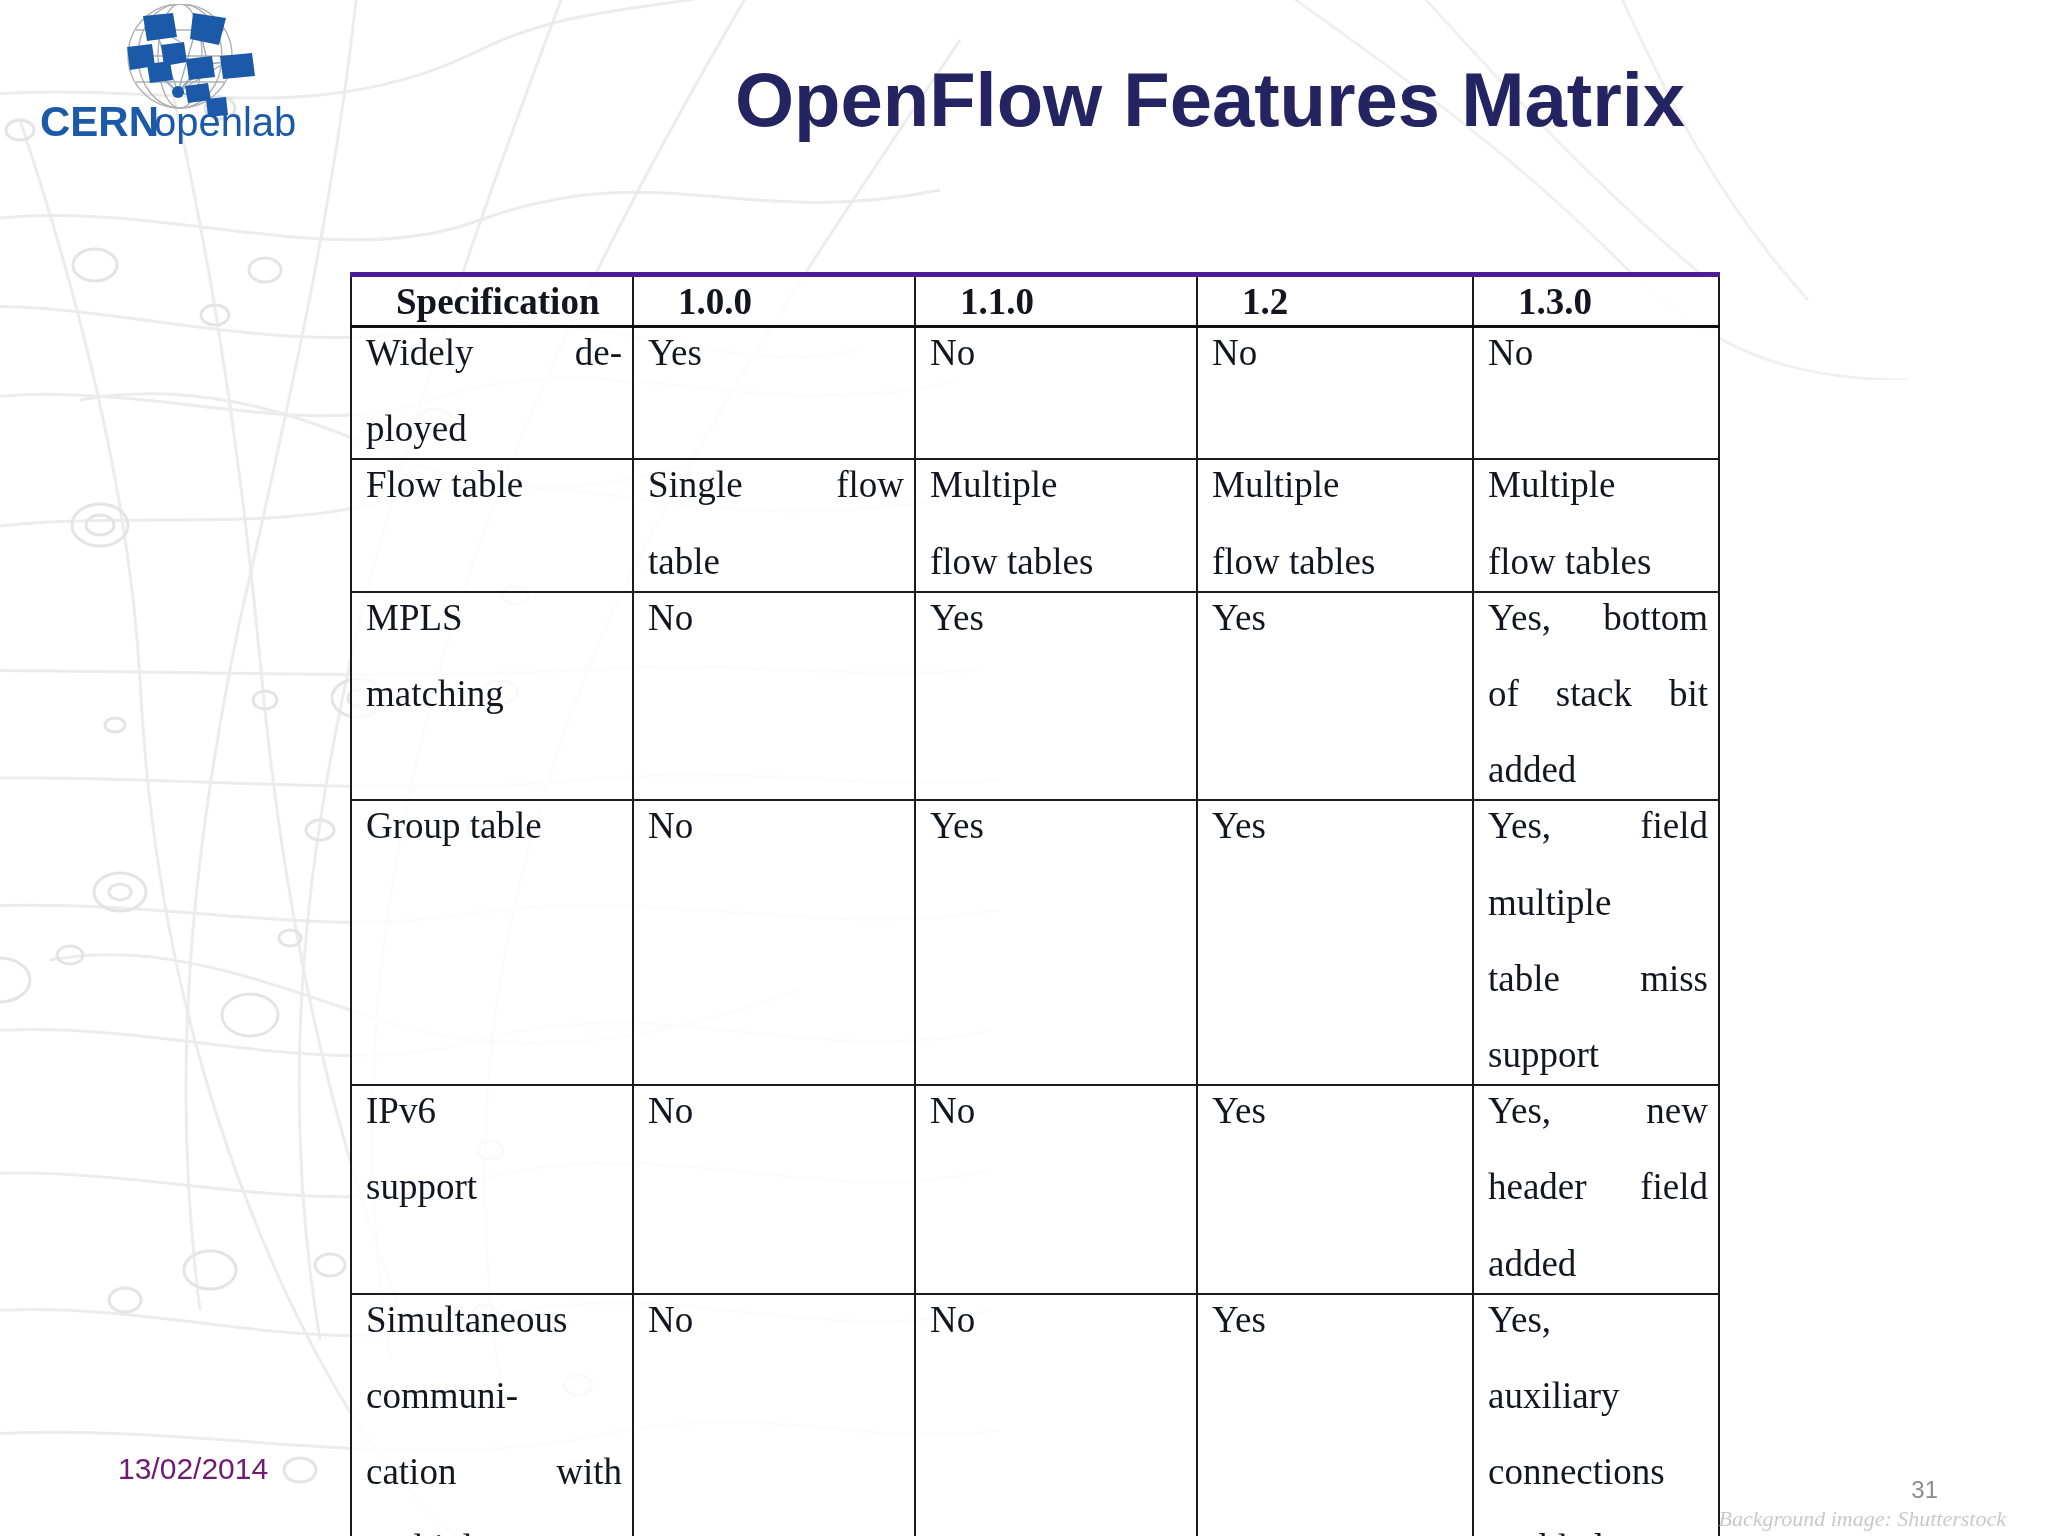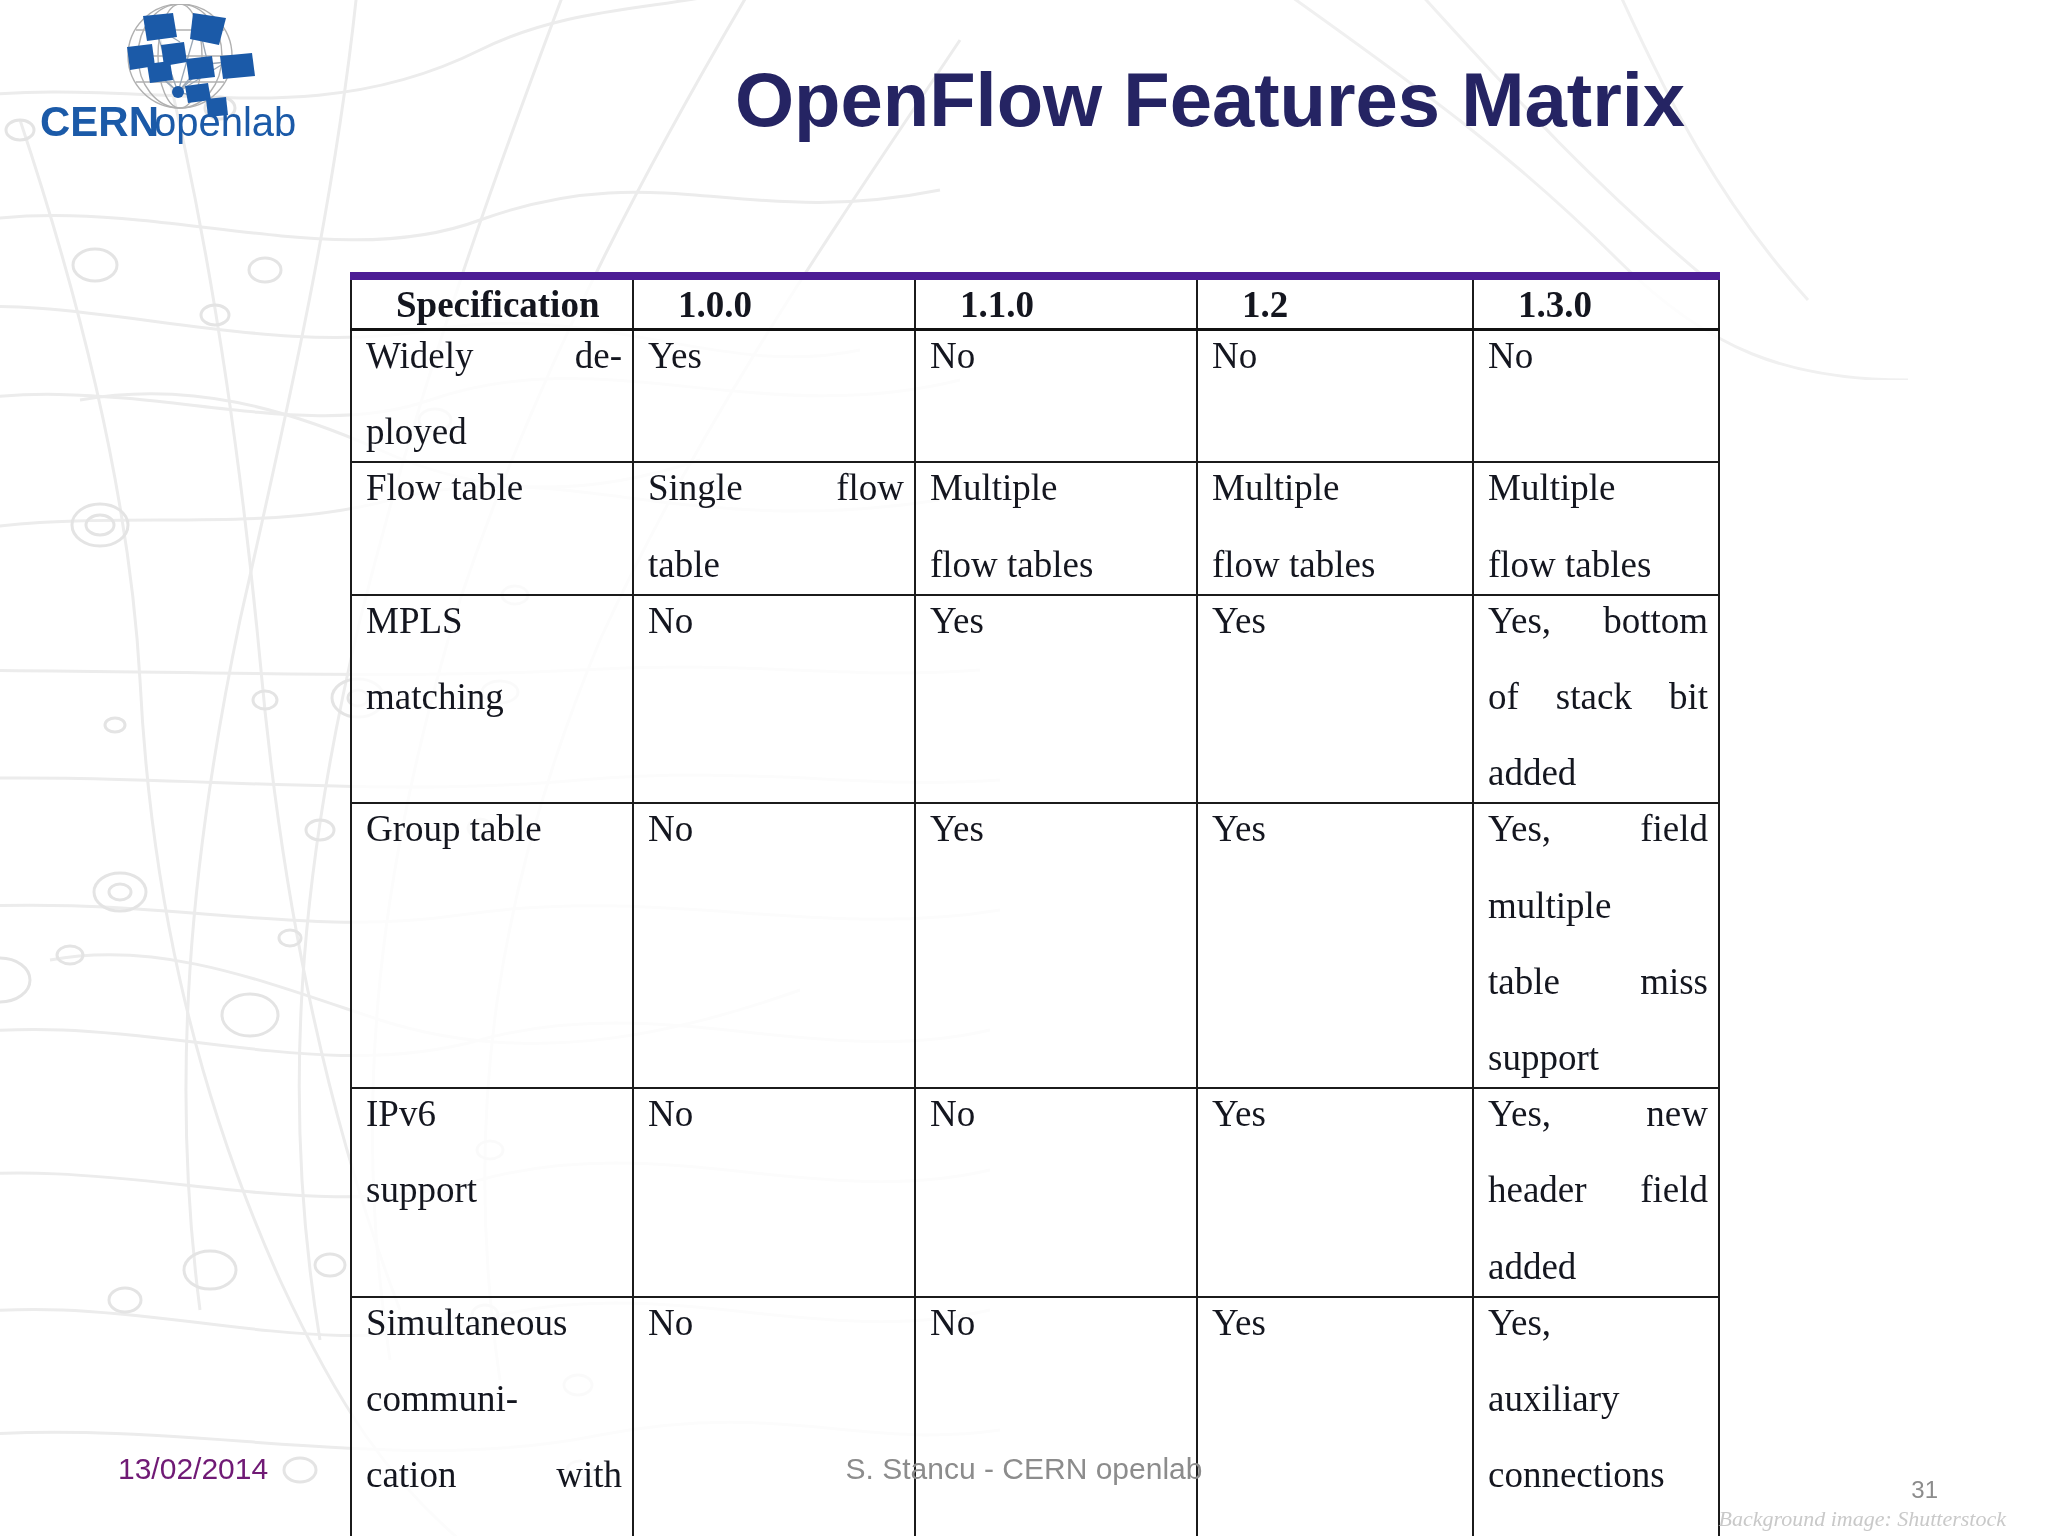--- a/index.html
+++ b/index.html
@@ -91,21 +91,21 @@
     padding: 6px 10px 10px 14px;
     vertical-align: top;
     text-align: justify;
     text-justify: inter-word;
     font-size: 37px;
     line-height: 1.03;
     font-weight: normal;
   }
   table.matrix thead th {
     font-weight: bold;
-    border-top: 8px solid #4c1d95;
+    border-top: 5px solid #4c1d95;
     border-bottom: 3px solid #111111;
     padding-bottom: 4px;
     text-align: left;
     padding-left: 44px;
   }
   table.matrix tbody tr:last-child td {
     border-bottom: 4px solid #111111;
   }
   table.matrix td .line,
   table.matrix th .line {
@@ -419,16 +419,15 @@
             <span class="line just">connections</span>
             <span class="line">enabled</span>
           </td>
         </tr>
       </tbody>
   </table>
 </div>
 
 <div id="footer">
   <div id="footer-date">13/02/2014</div>
-  <div id="footer-center">S. Stancu - CERN openlab</div>
   <div id="footer-pagenum">31</div>
   <div id="footer-credit">Background image: Shutterstock</div>
 </div>
 
 </body></html>

